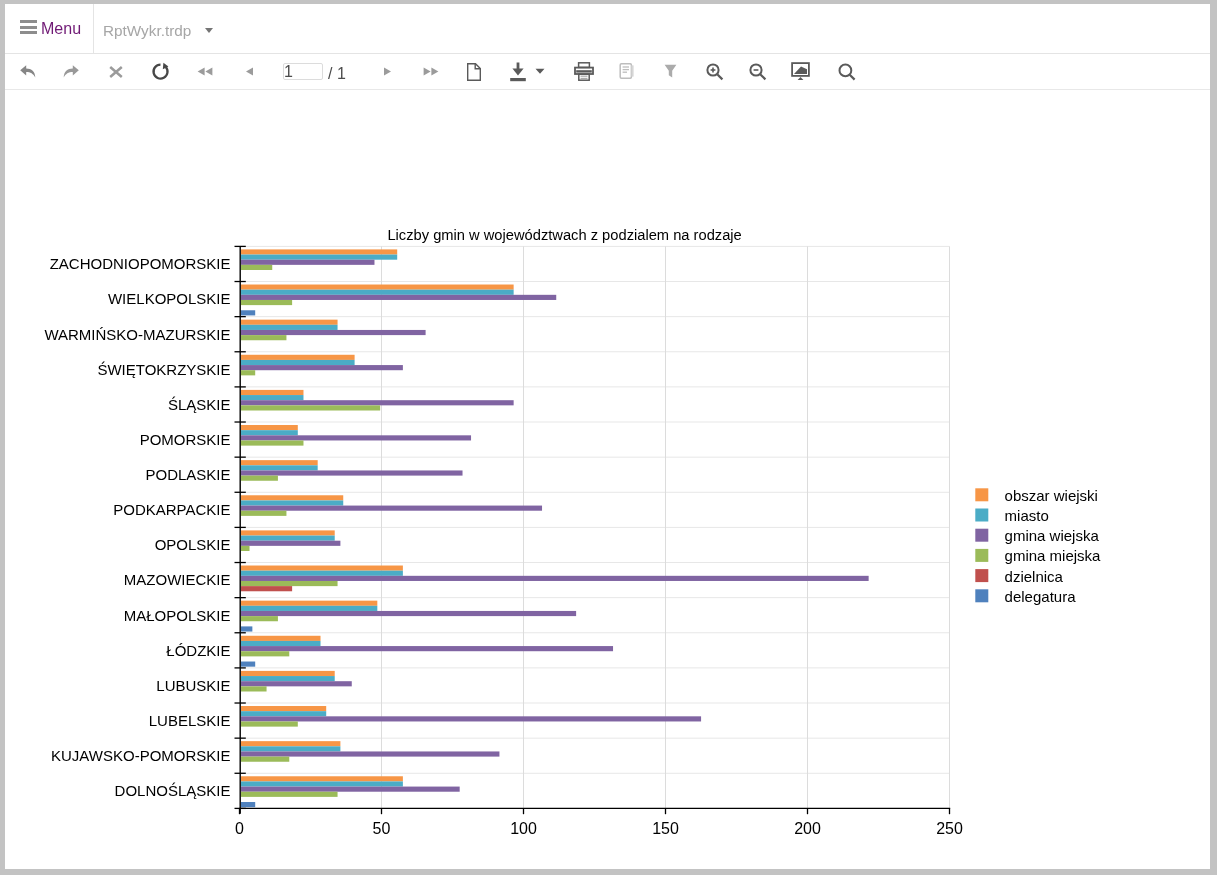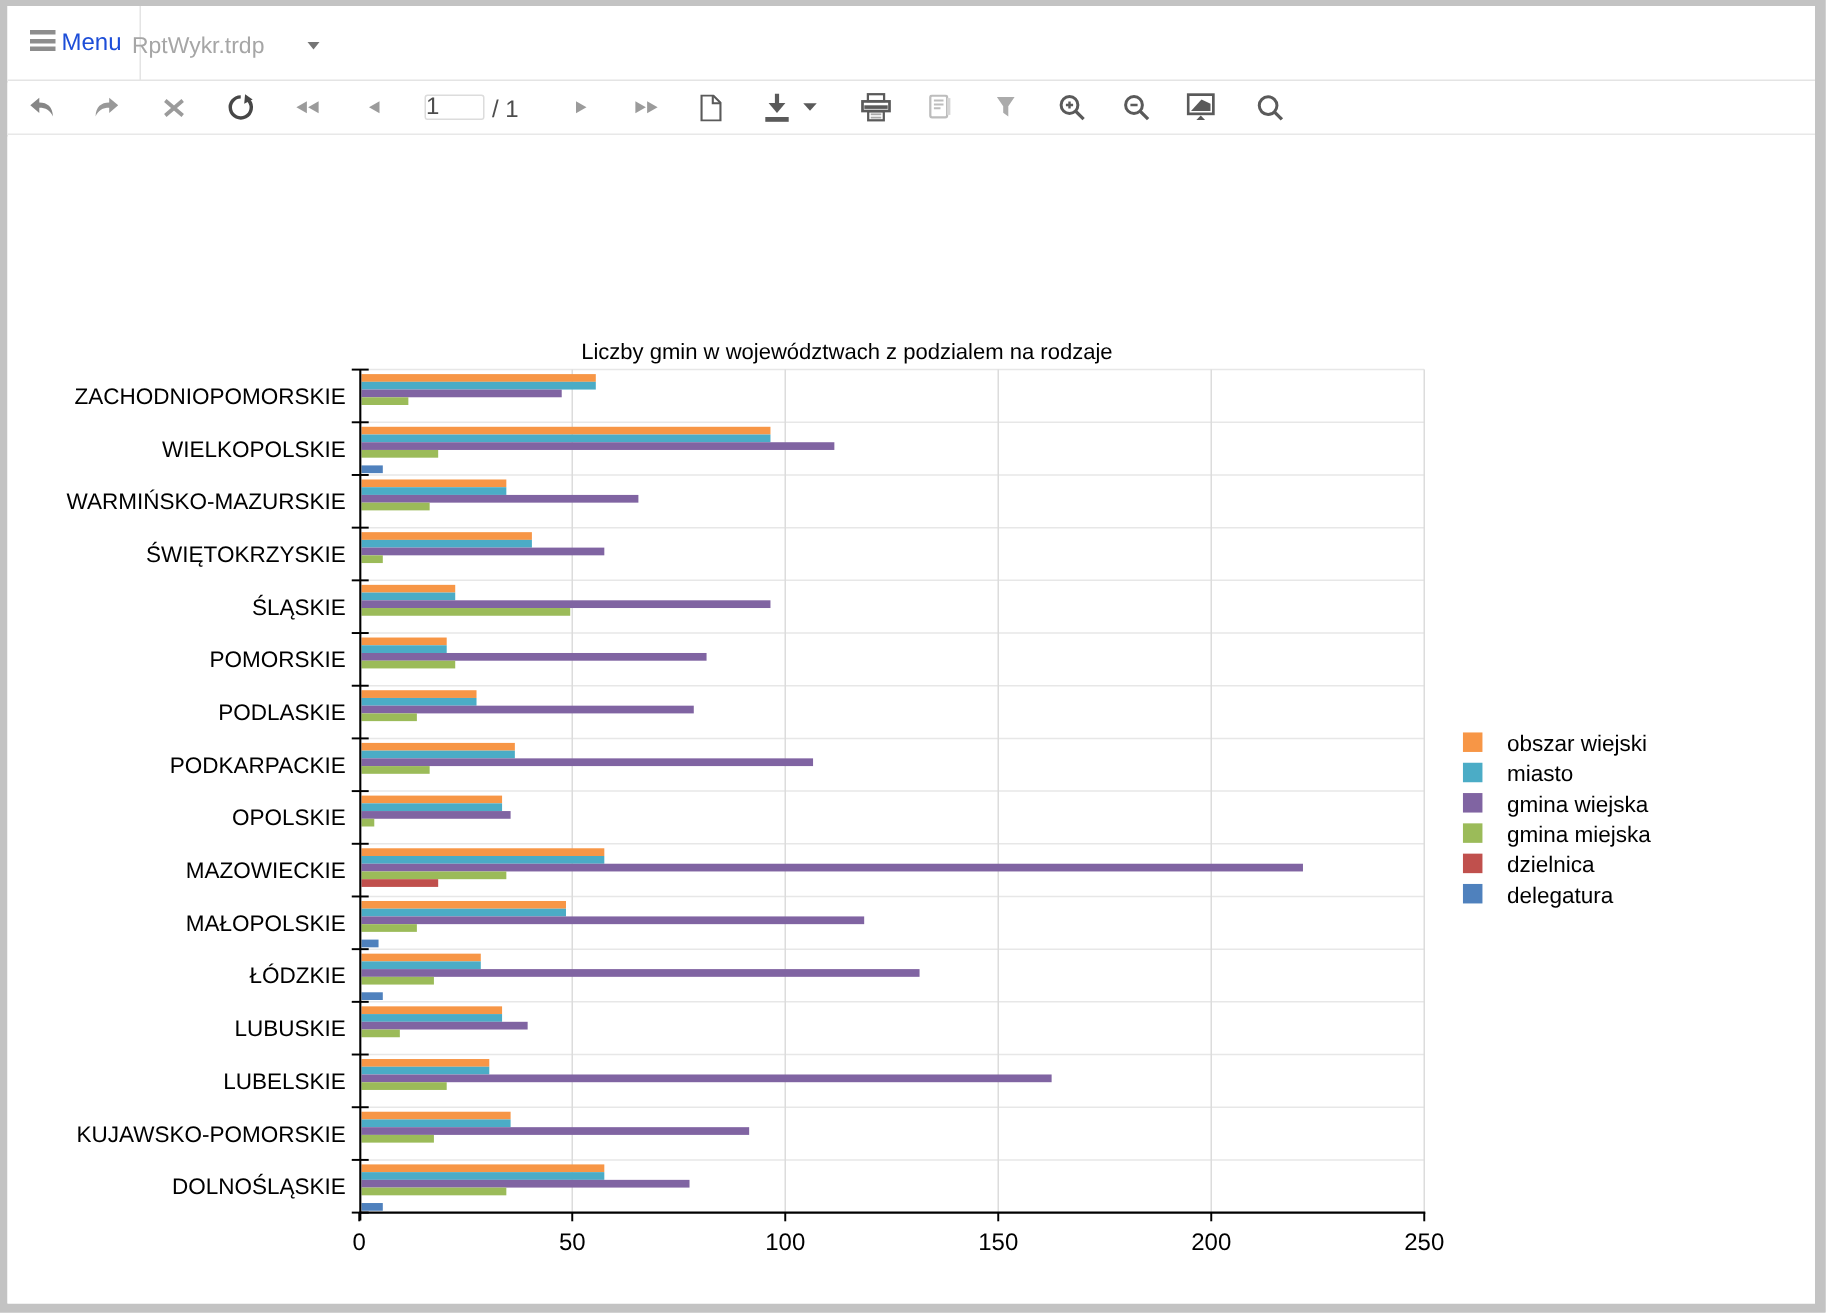--- a/index.html
+++ b/index.html
@@ -3,23 +3,23 @@
 <meta charset="utf-8">
 <style>
   * { margin:0; padding:0; box-sizing:border-box; }
   html,body { width:1217px; height:875px; overflow:hidden; background:#c3c3c3;
     font-family:"Liberation Sans", sans-serif; }
   #app { position:absolute; left:5px; top:4px; width:1205px; height:865px; background:#fff; }
   #menubar { position:absolute; left:0; top:0; width:1205px; height:50px; background:#fff;
     border-bottom:1px solid #e4e4e4; }
   #ham { position:absolute; left:15px; top:16px; width:17px; height:14px; }
   #ham div { height:3px; background:#8d8d8d; margin-bottom:2.5px; }
-  #menutxt { position:absolute; left:36px; top:16px; font-size:16px; color:#1d4ed8; }
+  #menutxt { position:absolute; left:36px; top:16px; font-size:16px; color:#701a75; }
   #sep { position:absolute; left:88px; top:0; width:1px; height:50px; background:#e4e4e4; }
-  #tabtxt { position:absolute; left:83px; top:17.5px; font-size:15.3px; color:#a6a6a6; }
+  #tabtxt { position:absolute; left:98px; top:17.5px; font-size:15.3px; color:#a6a6a6; }
   #tabcaret { position:absolute; left:199.5px; top:24px; width:0; height:0;
     border-left:4px solid transparent; border-right:4px solid transparent; border-top:5.5px solid #757575; }
   #toolbar { position:absolute; left:0; top:51px; width:1205px; height:35px; background:#fff;
     border-bottom:1px solid #e8e8e8; }
   #pageinput { position:absolute; left:278px; top:7.5px; width:40px; height:17px; background:#fff;
     border:1px solid #dcdcdc; border-radius:2px; font-size:16px; color:#4d4d4d; padding-left:0px; line-height:15.5px; }
   #pagecount { position:absolute; left:323px; top:10px; font-size:16px; color:#4d4d4d; }
   #content { position:absolute; left:0; top:87px; width:1205px; height:778px; background:#fff; }
 </style>
 </head>

